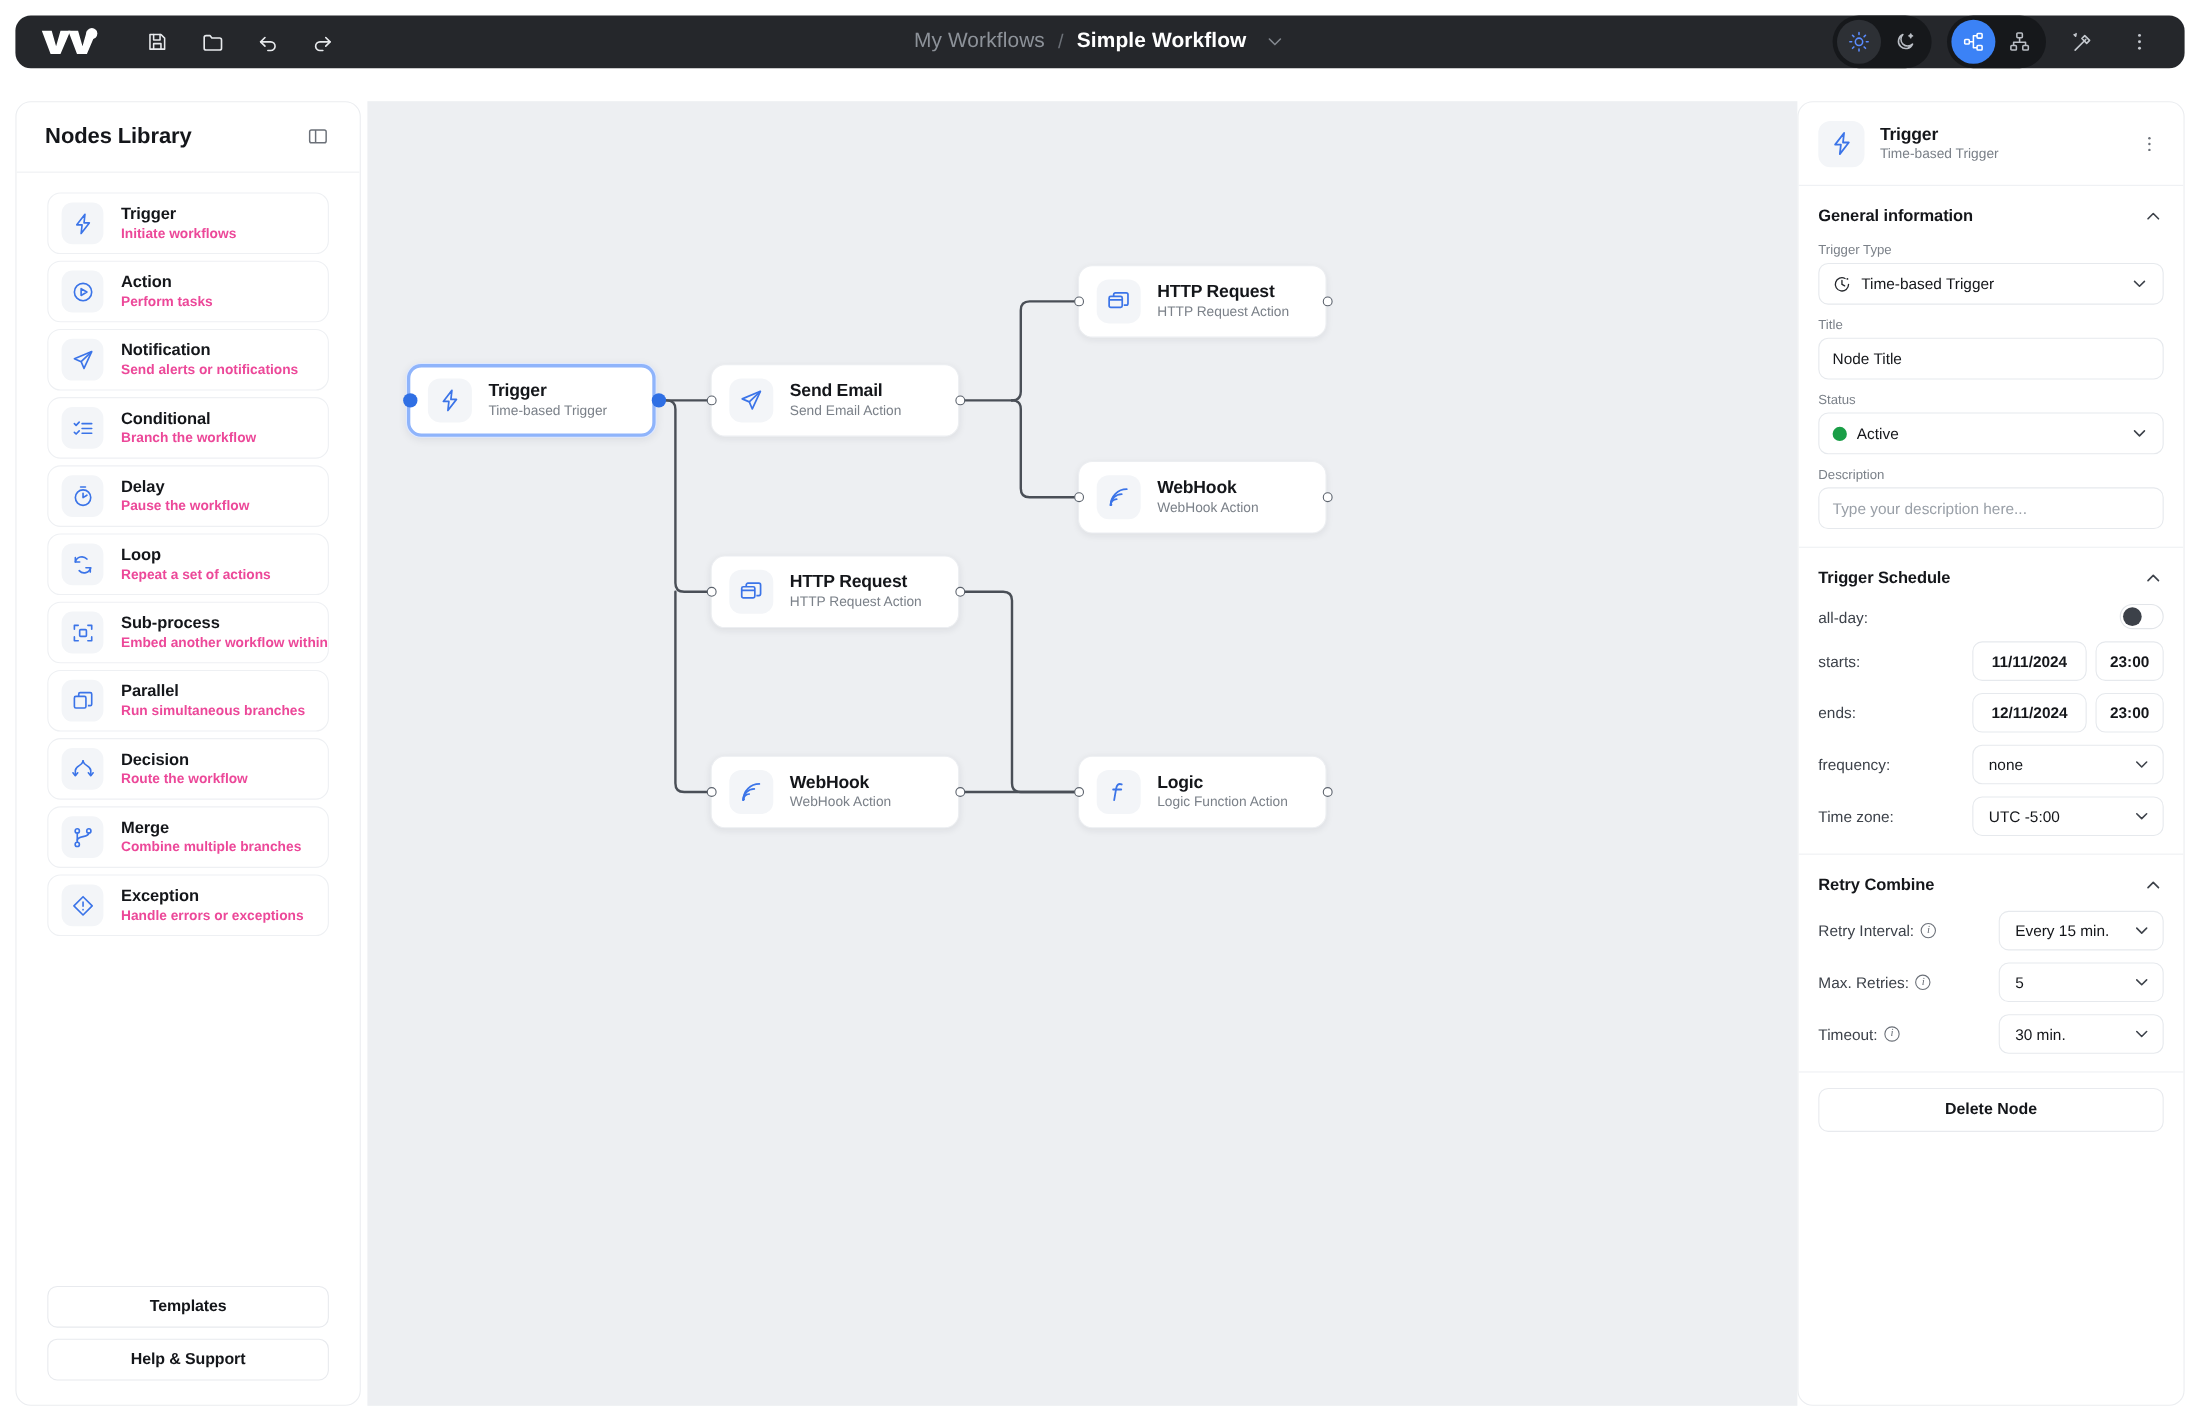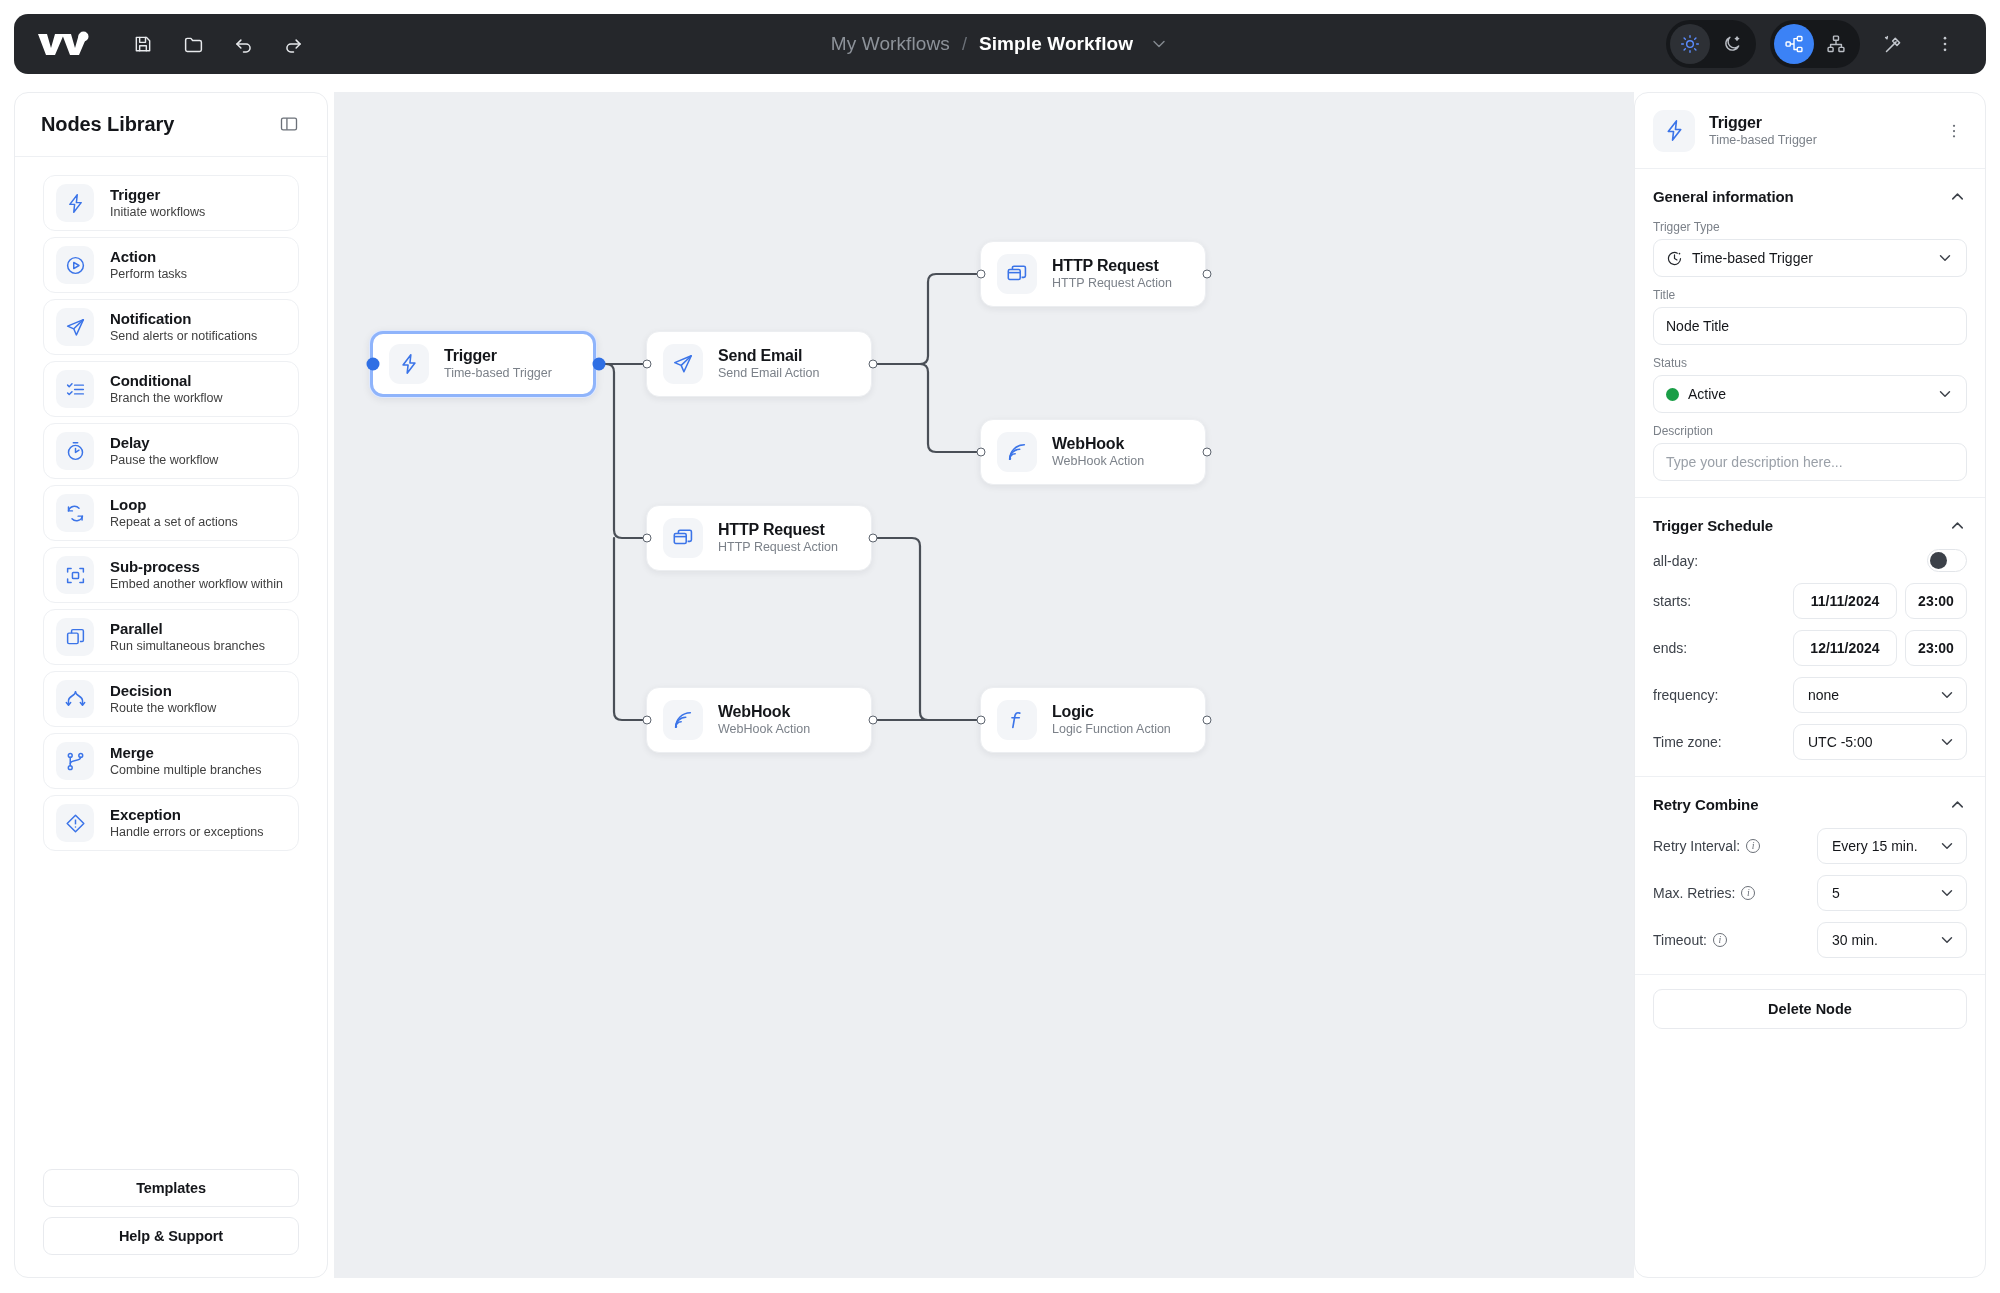--- a/index.html
+++ b/index.html
@@ -7,21 +7,21 @@
     width: 2000px; height: 1293px;
     background: #ffffff;
     font-family: "Liberation Sans", sans-serif;
     overflow: hidden;
   }
   body { position: relative; }
 
   
   .topbar {
     position: absolute; left: 14px; top: 14px;
-    width: 1972px; height: 60px;
+    width: 1972px; height: 48px;
     background: #25272b;
     border-radius: 14px;
     display: flex; align-items: center;
     padding: 0 22px;
     z-index: 30;
   }
   .logo { width: 58px; height: 30px; display:flex; align-items:center; }
   .tb-tools { display: flex; align-items: center; gap: 24px; margin-left: 36px; }
   .tb-icon {
     width: 26px; height: 26px; display: flex; align-items: center; justify-content: center;
@@ -91,21 +91,21 @@
     cursor: pointer;
   }
   .node-icon {
     width: 38px; height: 38px; flex: 0 0 38px;
     border-radius: 10px; background: #f3f5f8;
     display: flex; align-items: center; justify-content: center;
     color: #3b74e8;
   }
   .node-text { display: flex; flex-direction: column; gap: 1px; min-width: 0; }
   .node-name { font-size: 15px; font-weight: 700; color: #14161a; line-height: 1.15; letter-spacing: -.1px; }
-  .node-desc { font-size: 12.5px; color: #404040; line-height: 1.2; white-space: nowrap; }
+  .node-desc { font-size: 12.5px; color: #ec4899; line-height: 1.2; white-space: nowrap; font-weight: bold; }
 
   .sb-footer {
     padding: 10px 28px 22px 28px;
     display: flex; flex-direction: column; gap: 10px;
   }
   .sb-btn {
     height: 38px; border: 1px solid #e8eaee; border-radius: 9px;
     background: #fff; display:flex; align-items:center; justify-content:center;
     font-size: 14.5px; font-weight: 700; color: #14161a; cursor: pointer;
     letter-spacing: -.1px;

